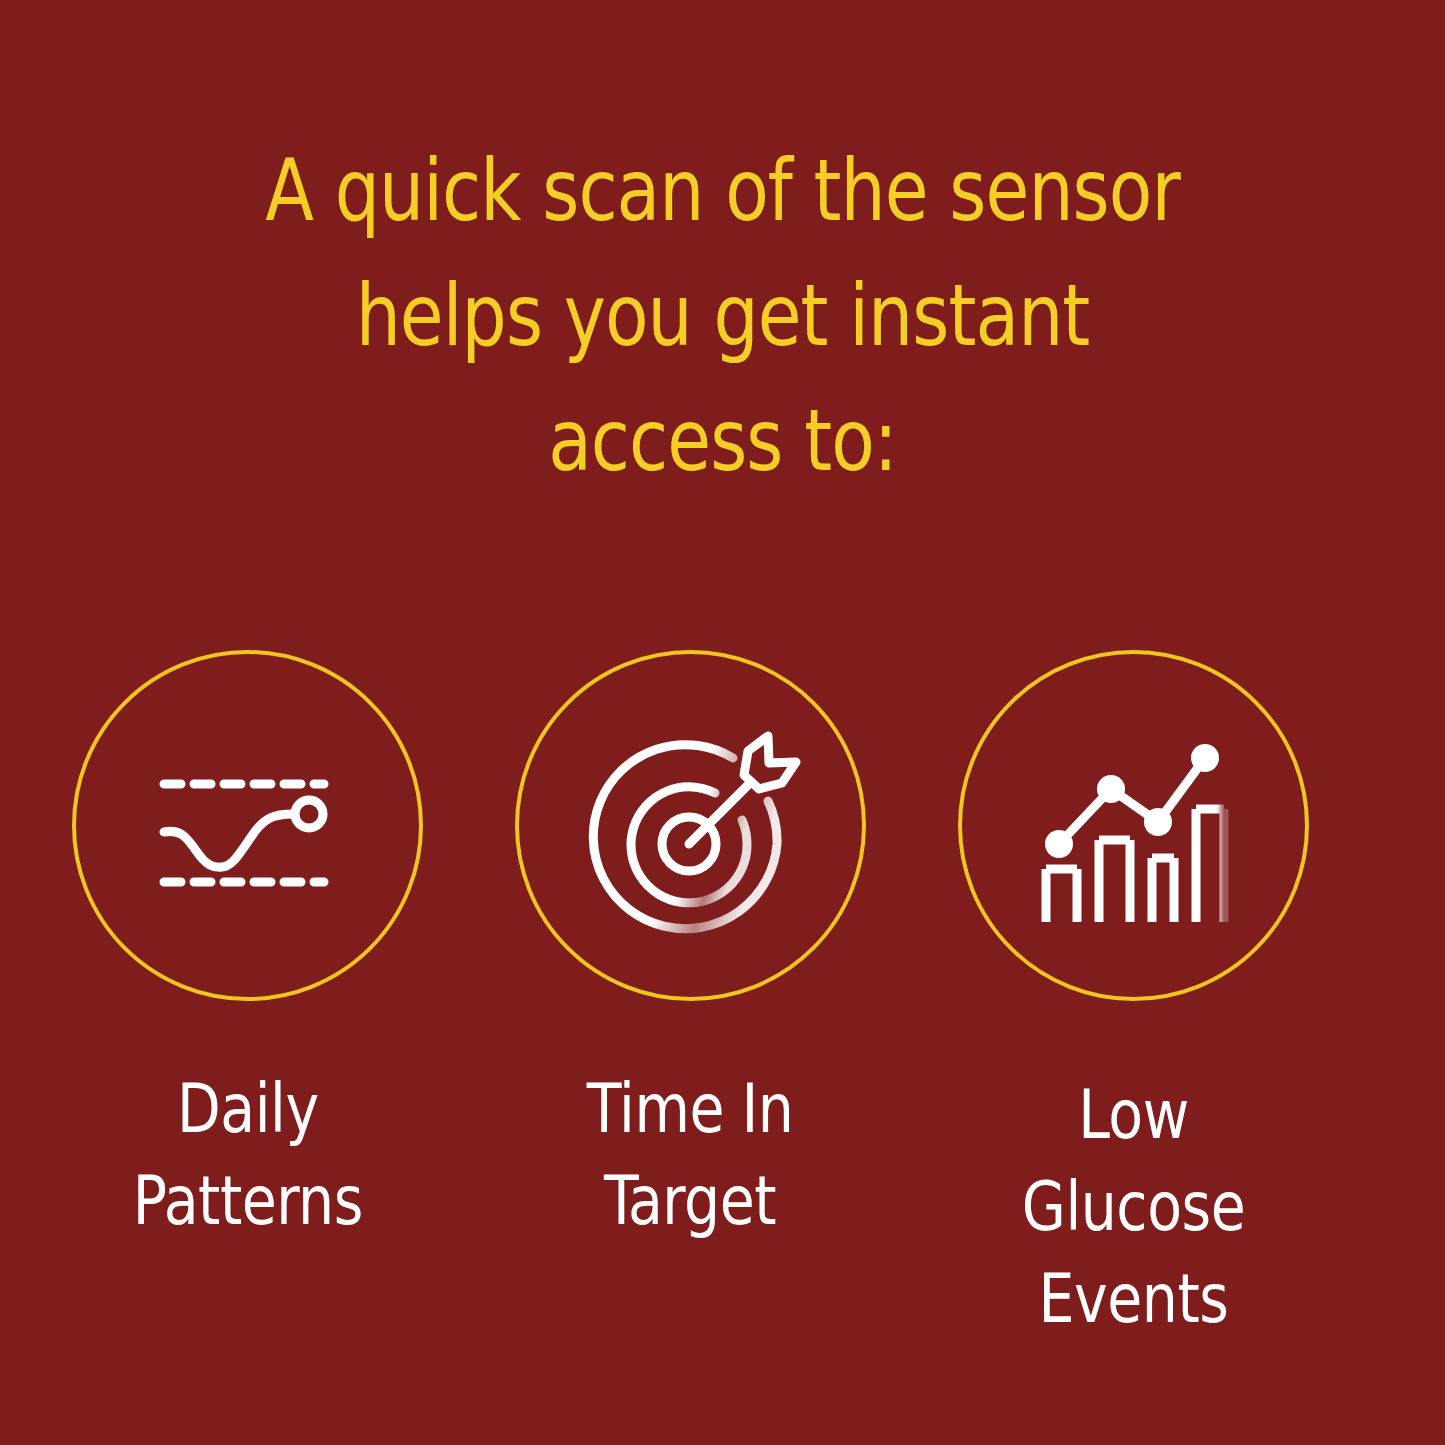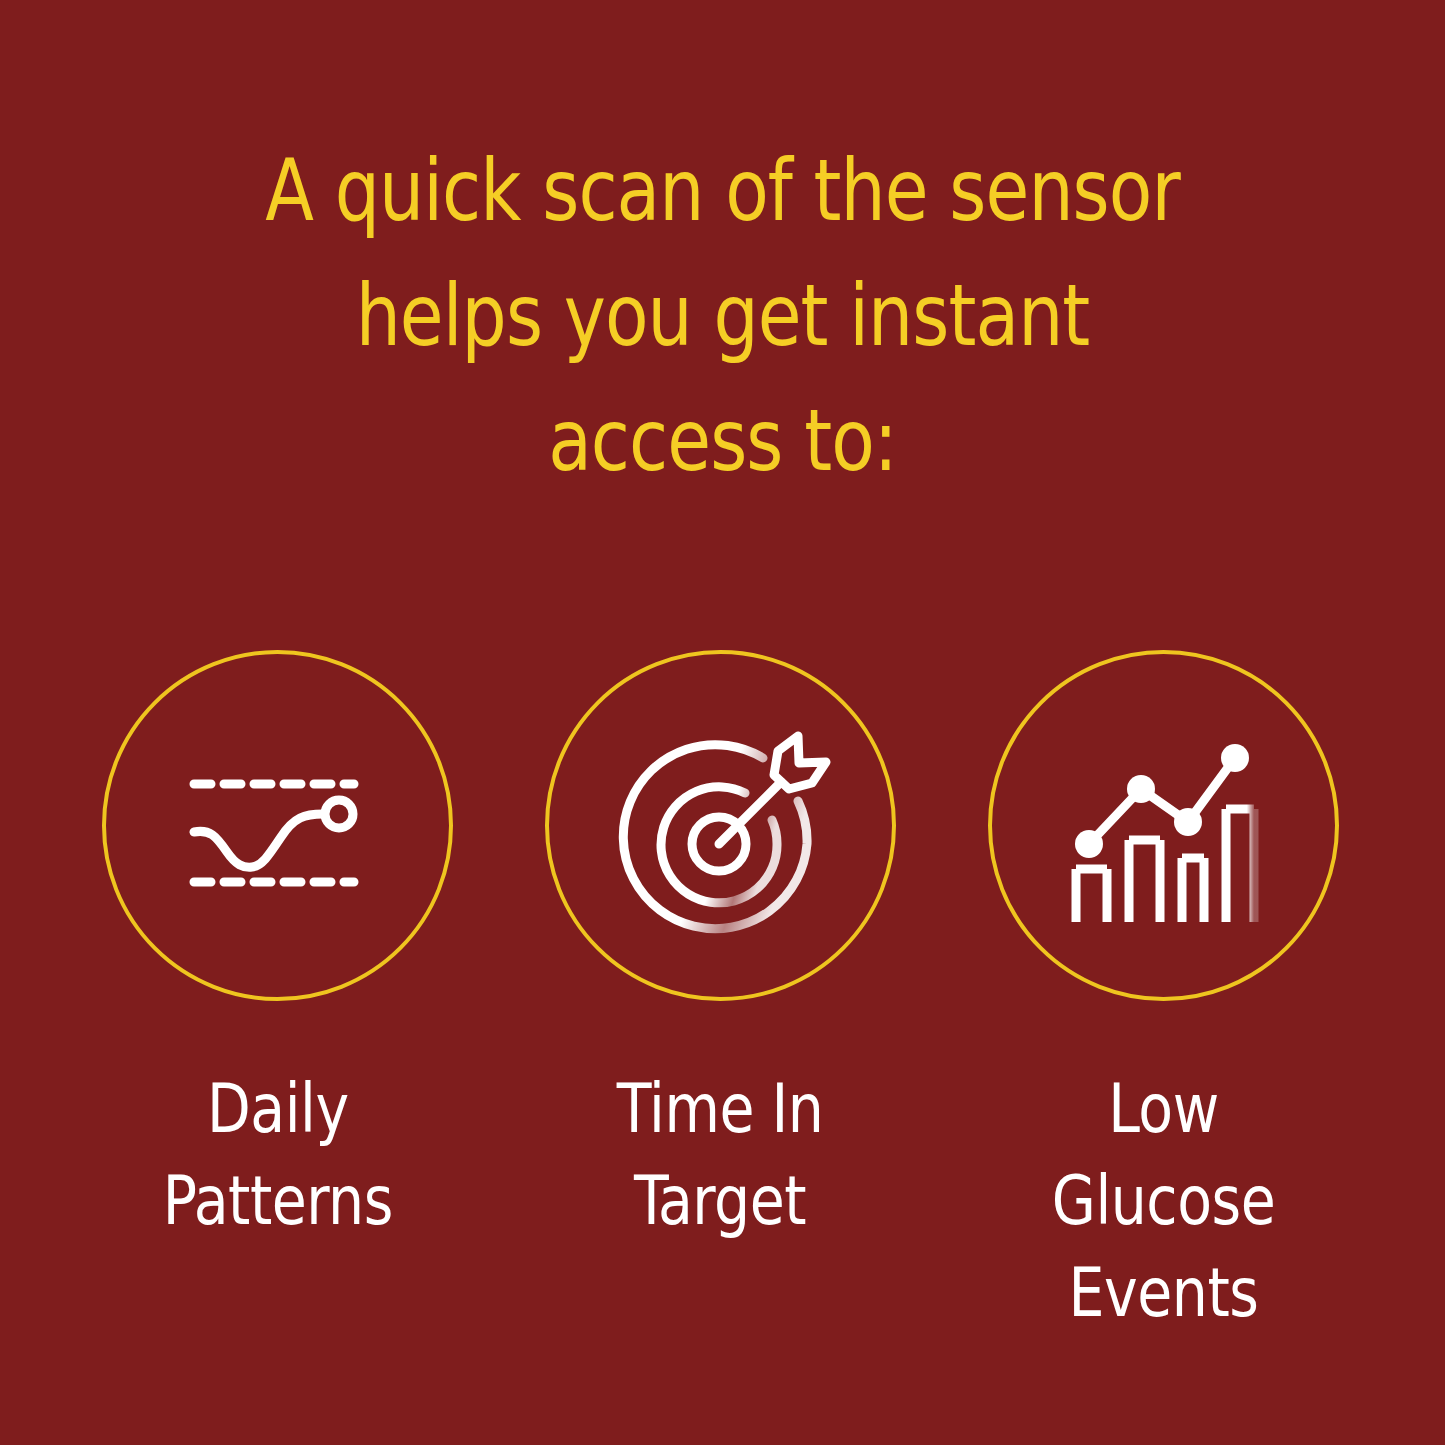--- a/index.html
+++ b/index.html
@@ -38,31 +38,31 @@
   }
 
   
   #features {
     position: absolute;
     left: 0;
     top: 650px;
     width: 1445px;
     display: flex;
     justify-content: flex-start;
-    padding-left: 102px;
+    padding-left: 72px;
     box-sizing: border-box;
   }
   .feature {
     width: 351px;
     margin-right: 92px;
     display: flex;
     flex-direction: column;
     align-items: center;
   }
-  .feature:last-child { margin-right: 0; }
+  .feature:last-child { margin-right: 0; gap: 6px; }
 
   .ring {
     position: relative;
     width: 351px;
     height: 351px;
     border-radius: 50%;
     border: 4px solid #EFC51F;
     box-sizing: border-box;
   }
   .ring svg {

